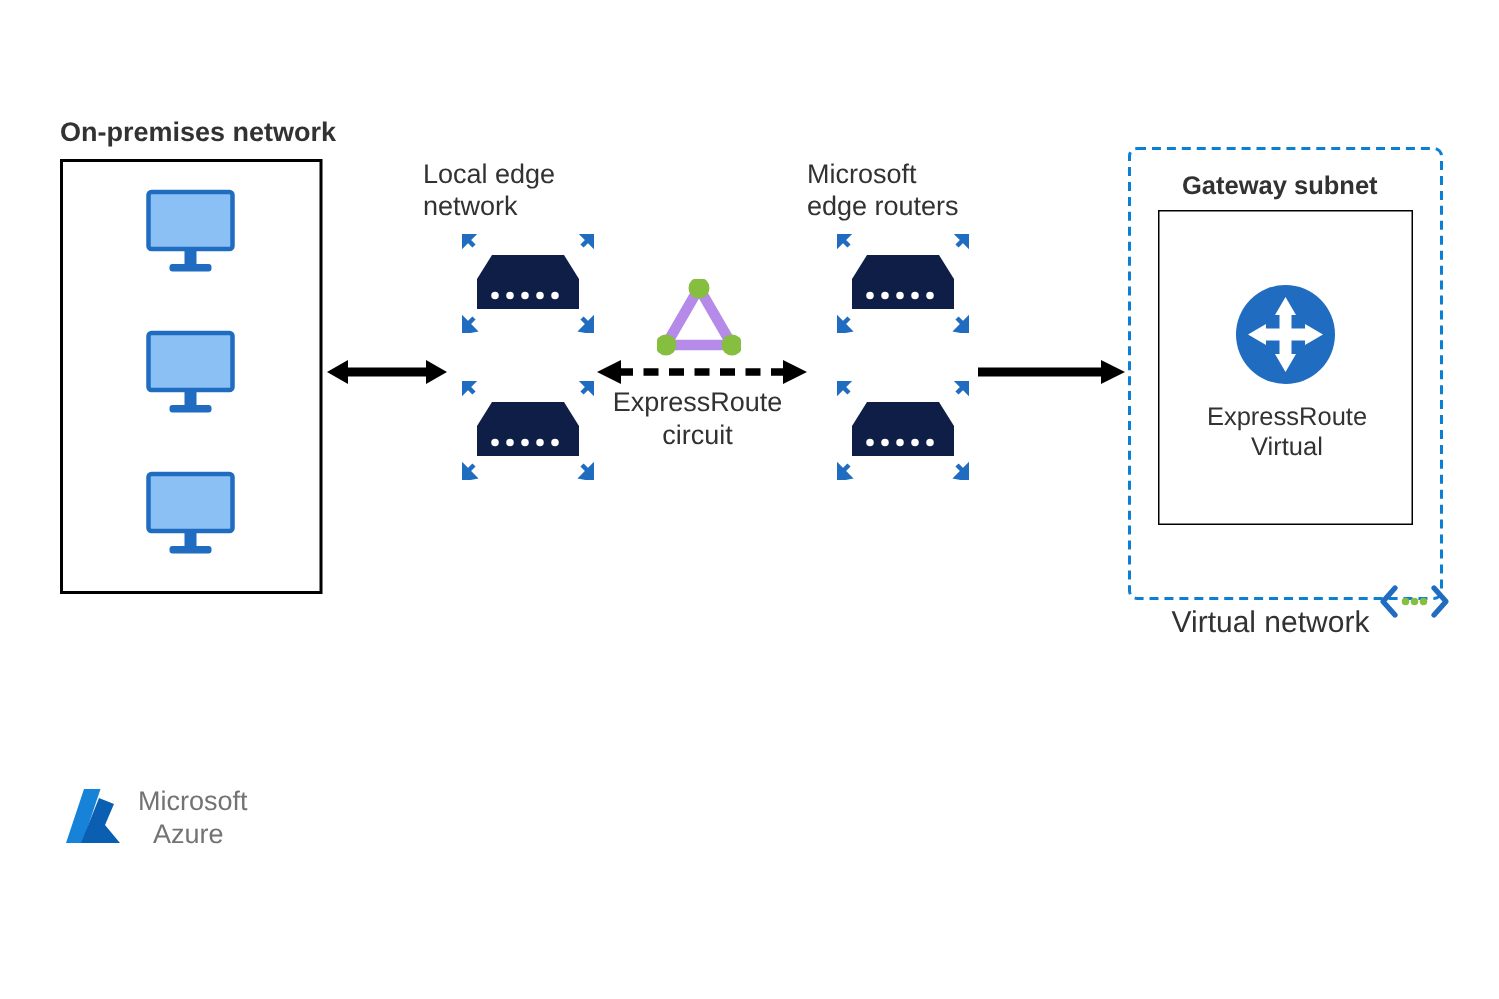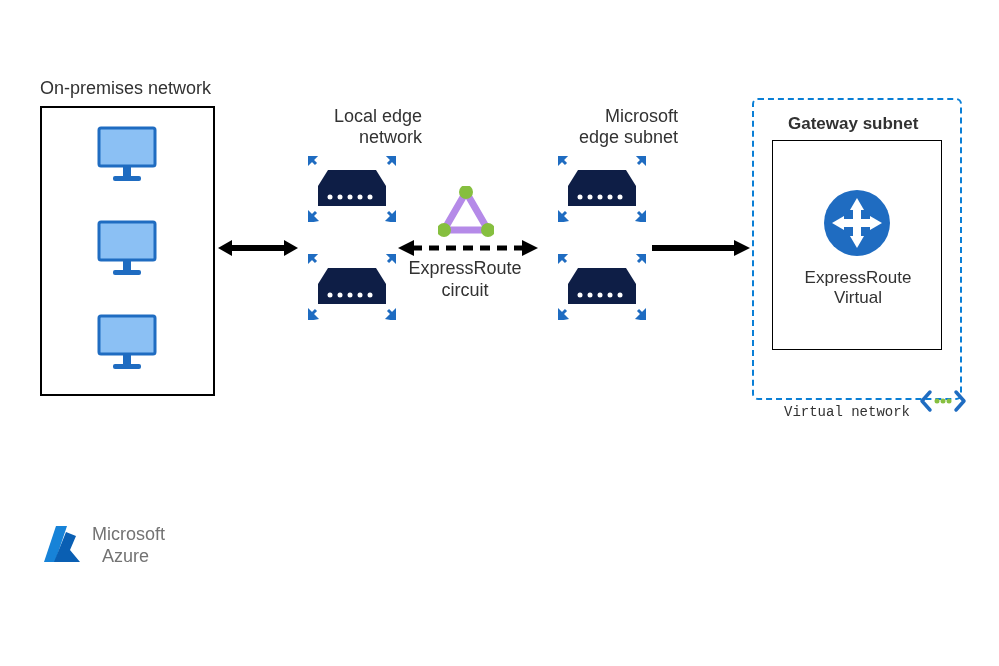--- a/index.html
+++ b/index.html
@@ -18,30 +18,30 @@
     left: 40px;
     top: 106px;
     width: 175px;
     height: 290px;
     border: 2px solid #000;
   }
   .onprem-title {
     position: absolute;
     left: 40px;
     top: 78px;
-    font-weight: 400;
+    font-weight: 700;
     font-size: 18px;
     text-align: center;
   }
   .monitor {
     position: absolute;
   }
   .routers-label {
     position: absolute;
-    text-align: right;
+    text-align: left;
     font-size: 18px;
     line-height: 1.15;
     width: 140px;
   }
   .circuit-label {
     position: absolute;
     text-align: center;
     font-size: 18px;
     line-height: 1.2;
     width: 130px;
@@ -78,24 +78,23 @@
     top: 268px;
     width: 140px;
     text-align: center;
     font-size: 17px;
     line-height: 1.2;
   }
   .vnet-label {
     position: absolute;
     left: 772px;
     top: 404px;
-    font-size: 14px;
+    font-size: 20px;
     text-align: center;
     width: 150px;
-    font-family: Liberation Mono, monospace;
   }
   .azure-logo {
     position: absolute;
     left: 40px;
     top: 522px;
   }
   .azure-text {
     position: absolute;
     left: 92px;
     top: 524px;
@@ -206,21 +205,21 @@
     <polygon points="140,11 124,3 124,19" fill="#000"></polygon>
   </svg>
 </div>
 <div class="circuit-label" style="left:400px; top:258px;">
   <span>ExpressRoute</span><br>
   <span>circuit</span>
 </div>
 
 <div class="routers-label" style="left:538px; top:106px;">
   <span>Microsoft</span><br>
-  <span>edge subnet</span>
+  <span>edge routers</span>
 </div>
 
 <div style="position:absolute; left:558px; top:156px;">
   <svg width="88" height="66" viewBox="0 0 88 66">
     <path d="M20 14 L68 14 L78 30 L10 30 Z" fill="#0e1e46"></path>
     <rect x="10" y="30" width="68" height="20" fill="#0e1e46"></rect>
     <circle cx="22" cy="41" r="2.5" fill="#fff"></circle>
       <circle cx="32" cy="41" r="2.5" fill="#fff"></circle>
     <circle cx="42" cy="41" r="2.5" fill="#fff"></circle>
       <circle cx="52" cy="41" r="2.5" fill="#fff"></circle>

